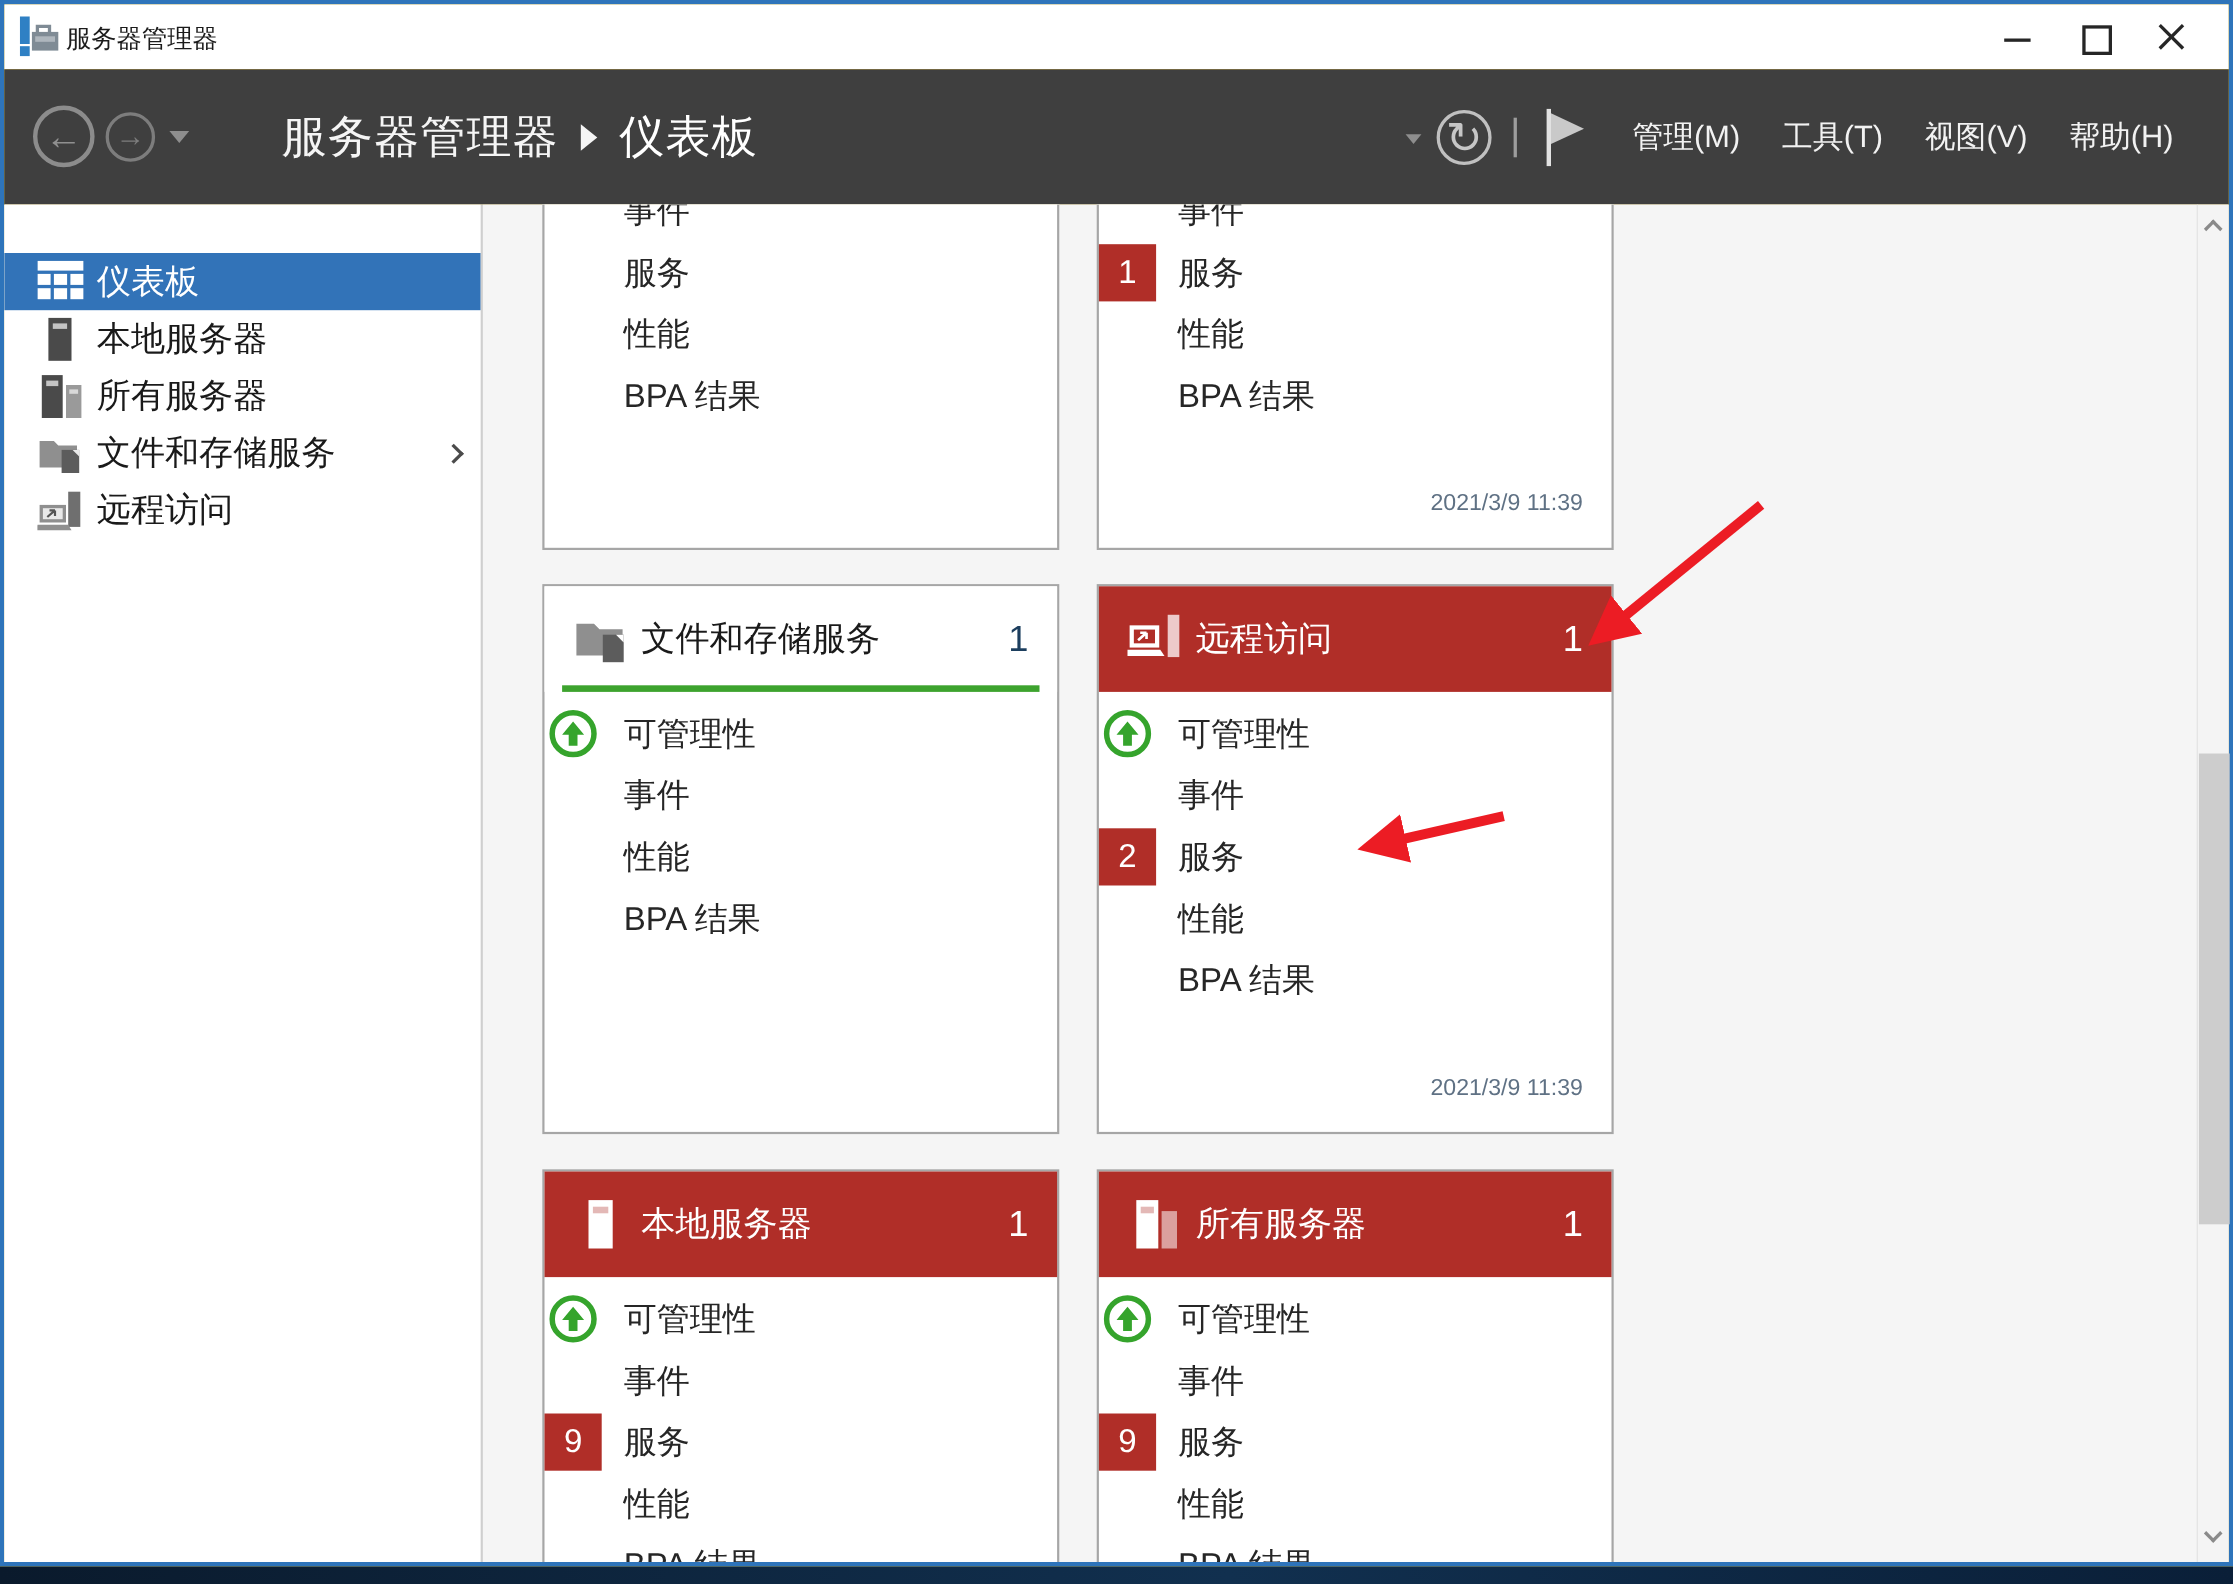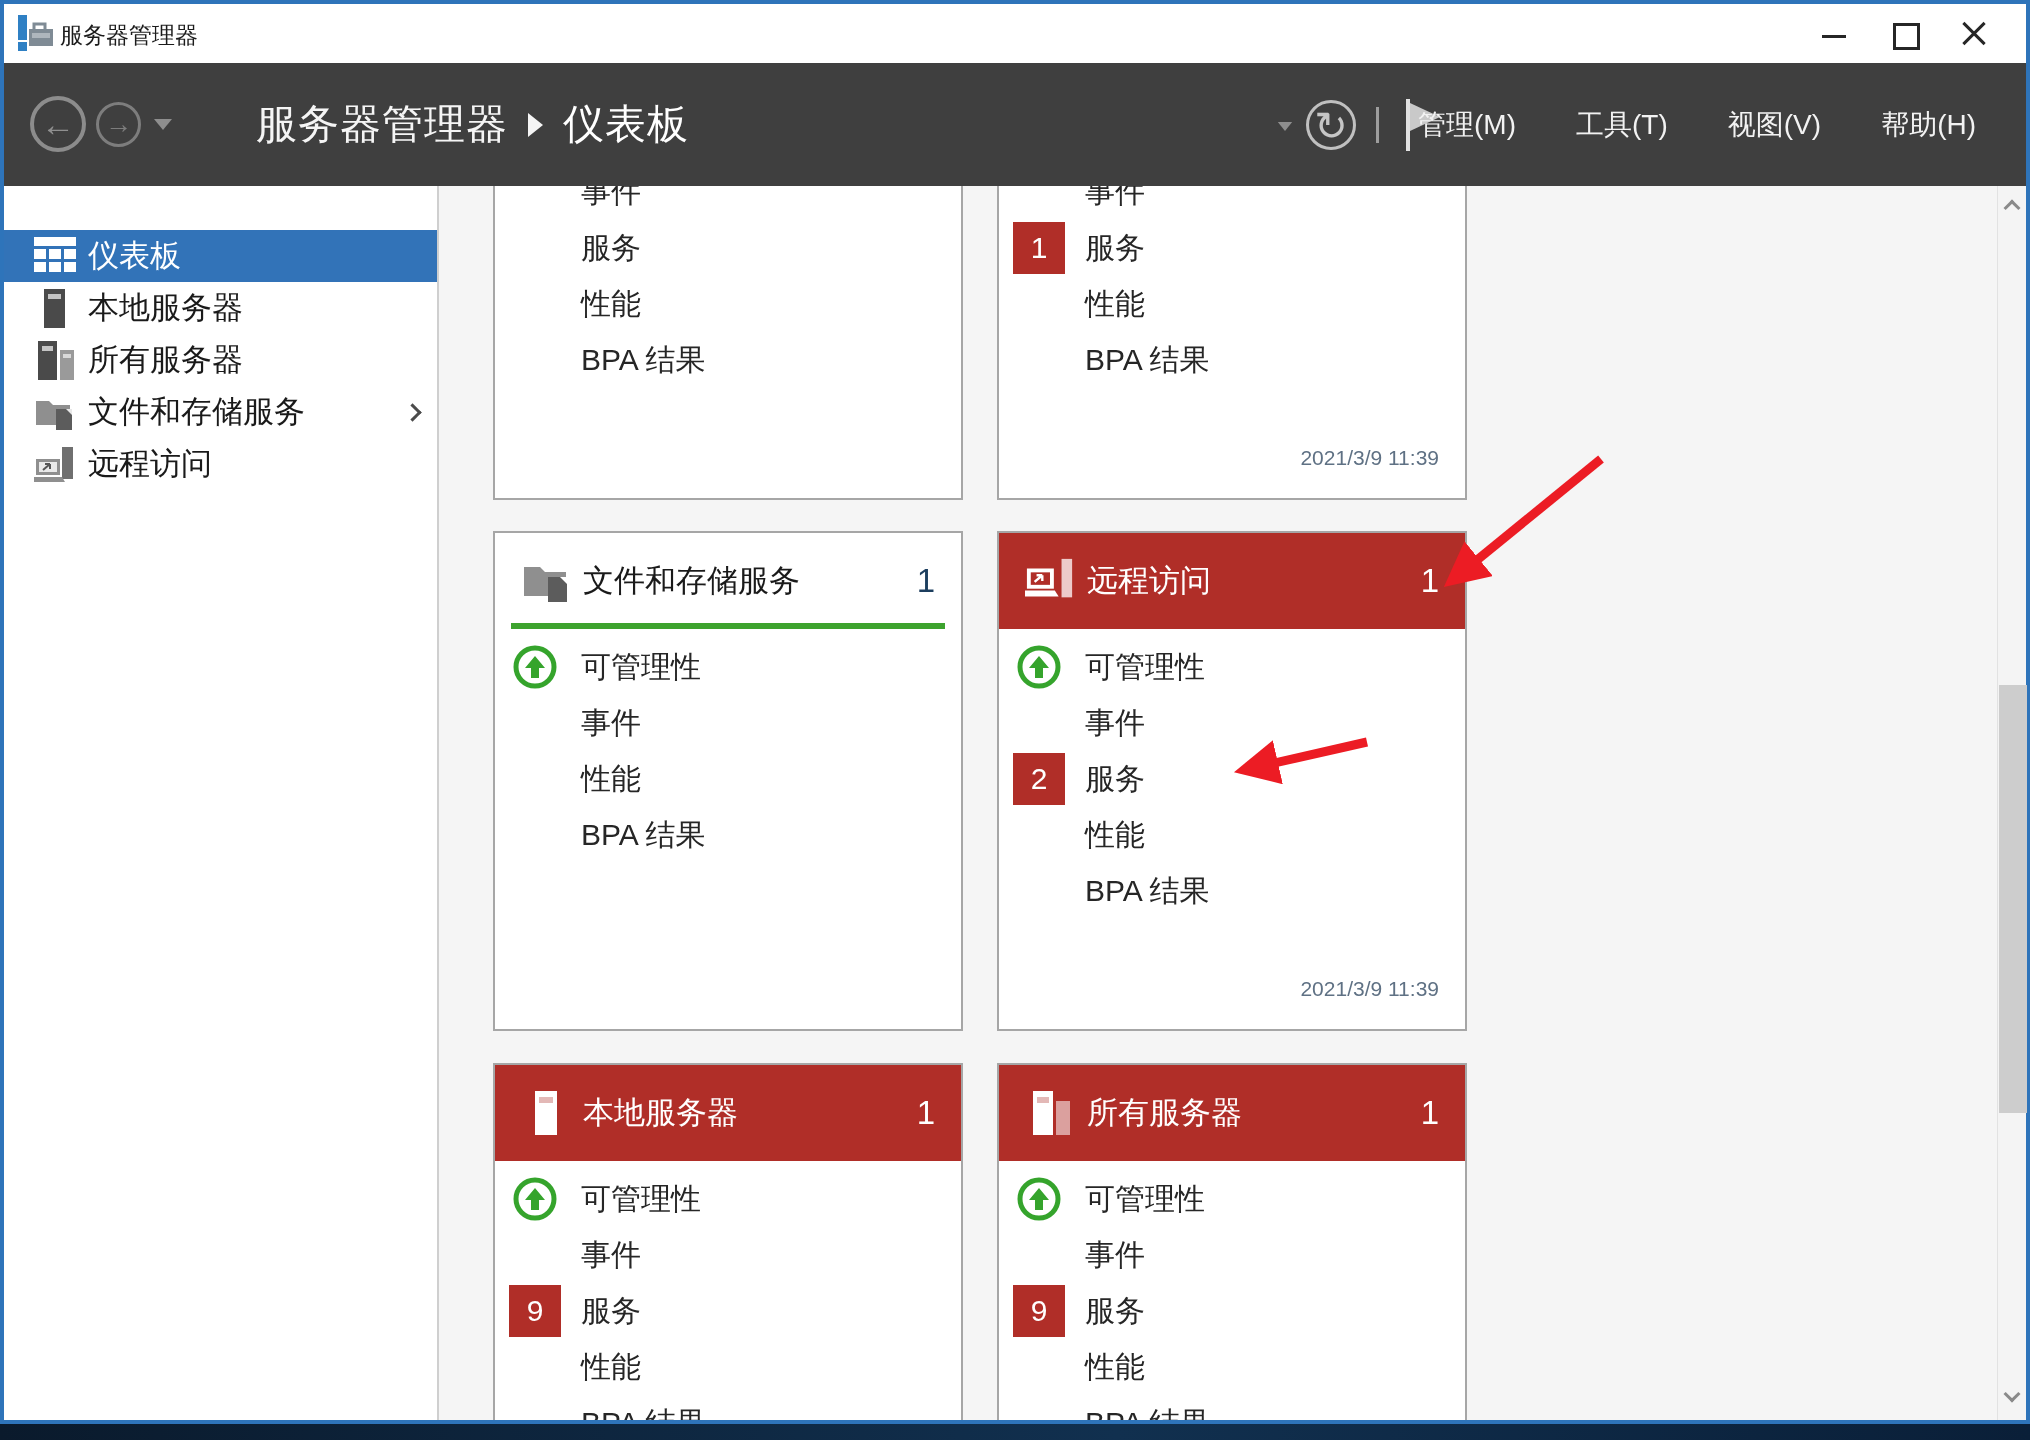--- a/index.html
+++ b/index.html
@@ -32,21 +32,21 @@
   .caret-down { width:0; height:0; border-left:9px solid transparent; border-right:9px solid transparent; border-top:11px solid #8e8e8e; }
   .nav-hist-caret { position:absolute; left:150px; top:56px; }
   .breadcrumb { position:absolute; left:252px; top:0; height:123px; display:flex; align-items:center; gap:20px; }
   .crumb-root { font-size:41px; color:#f5f5f5; letter-spacing:1px; }
   .crumb-sep { width:0; height:0; border-top:12px solid transparent; border-bottom:12px solid transparent; border-left:15px solid #f5f5f5; }
   .crumb-current { font-size:41px; color:#ffffff; letter-spacing:1px; }
   .nav-refresh-caret { position:absolute; left:1272px; top:58px; transform:scale(.8); }
   .refresh-btn { position:absolute; left:1302px; top:37px; width:50px; height:50px; border-radius:50%; color:#c6c6c6; font-size:40px; line-height:46px; text-align:center; border:3px solid #c0c0c0; }
   .nav-divider { position:absolute; left:1372px; top:44px; width:3px; height:36px; background:#9d9d9d; }
   .flag-btn { position:absolute; left:1398px; top:34px; }
-  .menubar { position:absolute; right:50px; top:0; height:123px; display:flex; align-items:center; gap:60px; }
+  .menubar { position:absolute; right:50px; top:0; height:123px; display:flex; align-items:center; gap:38px; }
   .menu-item { font-size:28px; color:#f2f2f2; cursor:default; }
   
   .main { position:absolute; left:0; top:182px; width:2022px; height:1234px; background:#f5f5f5; }
   .sidebar { position:absolute; left:0; top:0; width:433px; height:1234px; background:#ffffff; padding-top:44px; }
   .side-sep { position:absolute; left:433px; top:0; width:2px; height:1234px; background:#cfcfcf; }
   .side-item { position:relative; height:52px; display:flex; align-items:center; padding-left:30px; font-size:31px; color:#1a1a1a; cursor:default; }
   .side-item .ic { width:44px; display:flex; justify-content:flex-start; }
   .side-item .lbl { margin-left:10px; }
   .side-item.selected { background:#3273b8; color:#ffffff; }
   .expand-arrow { position:absolute; right:18px; top:20px; width:13px; height:13px; border-top:3px solid #4b4b4b; border-right:3px solid #4b4b4b; transform:rotate(45deg); }
@@ -64,21 +64,21 @@
   .tile.col1 { left:54px; } .tile.col2 { left:558px; }
   .tile.row1 { top:-186px; } .tile.row2 { top:345px; } .tile.row3 { top:877px; }
   .tile-header { position:relative; height:96px; display:flex; align-items:center; padding:0 26px; }
   .tile-header.critical { background:#b02e28; color:#fff; }
   .tile-header.healthy { background:#fff; color:#1a1a1a; }
   .tile-header .h-icon { width:50px; display:flex; }
   .tile-title { margin-left:12px; font-size:31px; }
   .tile-count { margin-left:auto; font-size:33px; }
   .tile-header.healthy .tile-count { color:#1c3e5e; }
   .green-rule { position:absolute; left:16px; right:16px; bottom:0; height:6px; background:#3da32e; }
-  .tile-rows { position:absolute; left:0; top:106px; right:0; padding-left:14px; }
+  .tile-rows { position:absolute; left:0; top:106px; right:0; }
   .tile.clipped .tile-rows { top:162px; }
   .t-row { height:56px; display:flex; align-items:center; }
   .t-cell { width:52px; height:52px; display:flex; align-items:center; justify-content:center; flex:none; }
   .t-label { margin-left:20px; font-size:30px; color:#262626; }
   .badge { width:52px; height:52px; background:#b02e28; color:#fff; font-size:30px; display:flex; align-items:center; justify-content:center; }
   .timestamp { position:absolute; right:26px; top:444px; font-size:21px; color:#5f7184; }
   
   .annotations { position:absolute; left:0; top:0; z-index:60; pointer-events:none; }
 </style>
 </head>

